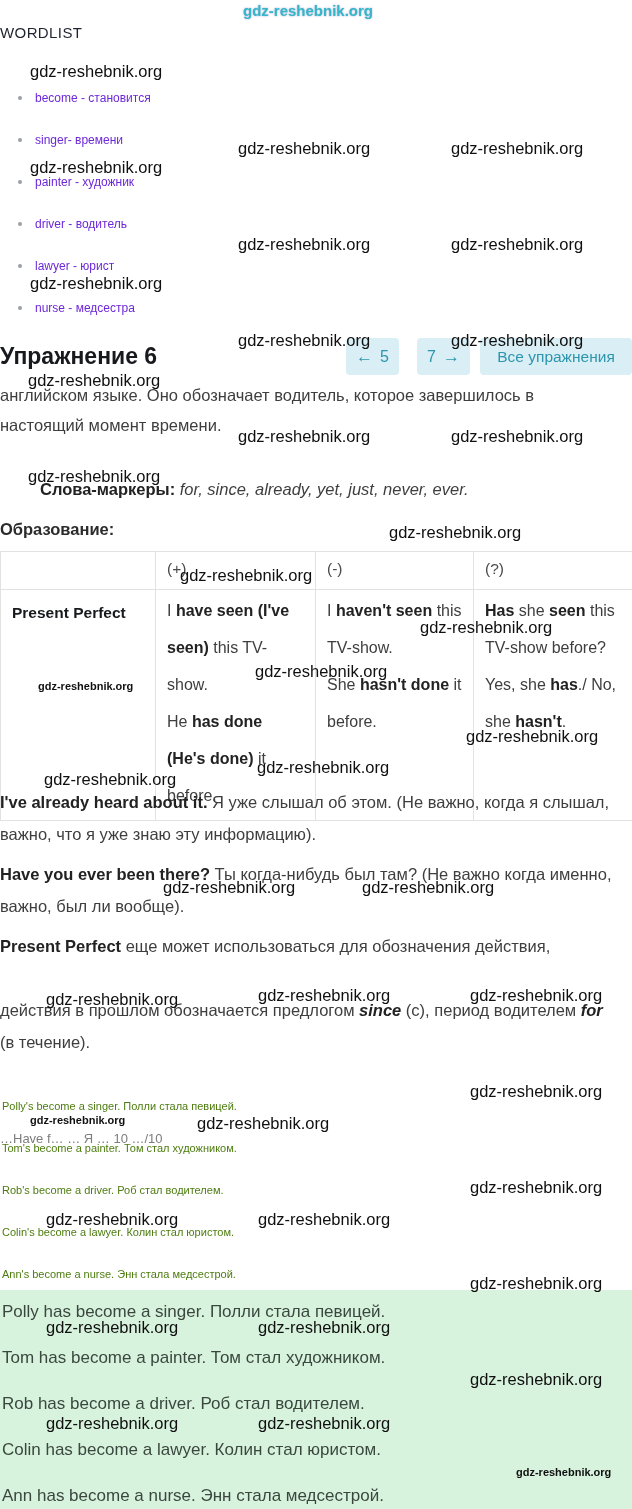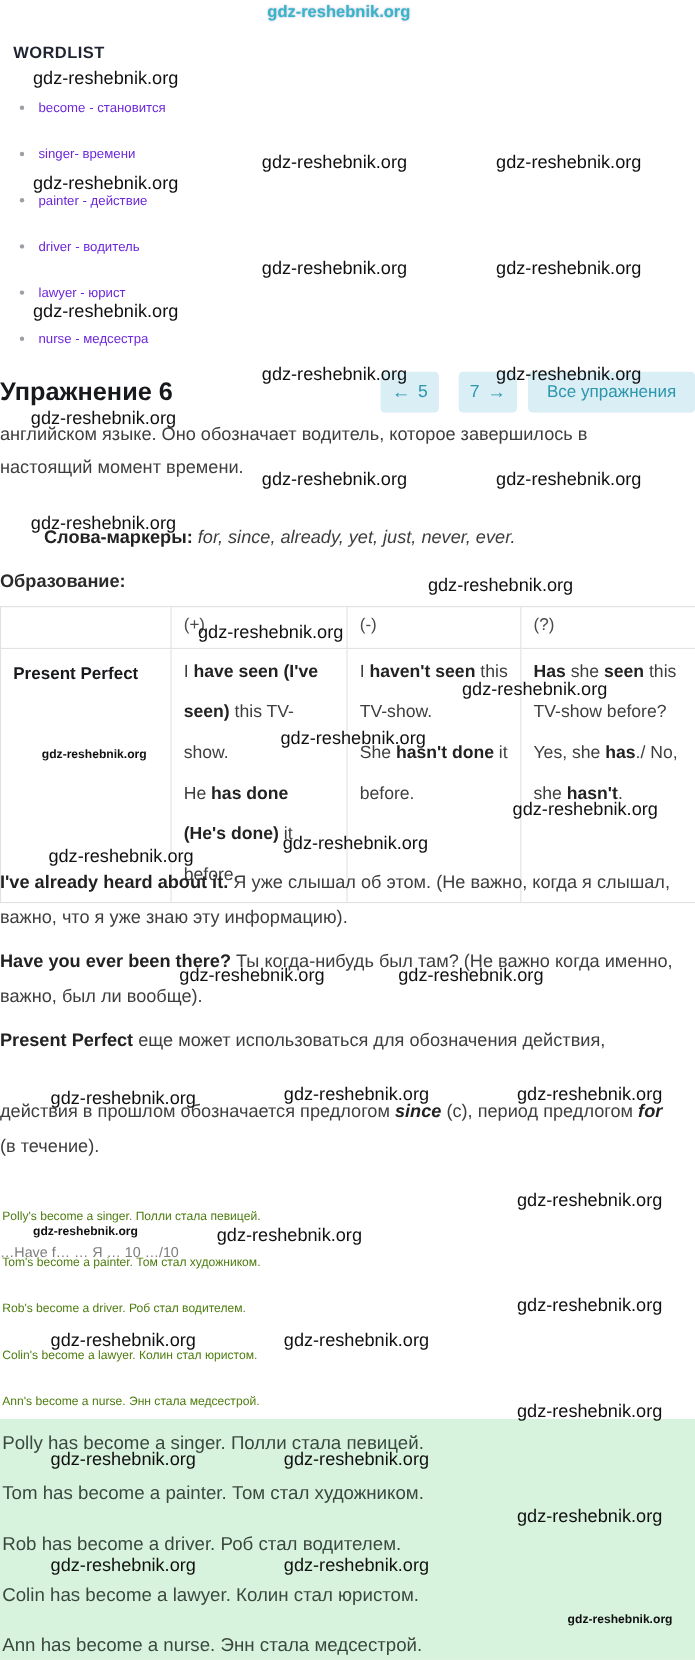--- a/index.html
+++ b/index.html
@@ -4,21 +4,21 @@
 <style>
   * { margin:0; padding:0; box-sizing:border-box; }
   html,body { width:632px; }
   body {
     height:1509px; position:relative; overflow:hidden; background:#ffffff;
     font-family:"Liberation Sans","DejaVu Sans",sans-serif; color:#3e3e3e;
   }
   .sec { position:absolute; left:0; width:632px; }
 
   
-  .wl-title { top:40px; font-size:15px; font-weight:700; color:#1f2430; letter-spacing:.4px;padding-left:12px; }
+  .wl-title { top:24px; font-size:15px; font-weight:400; color:#1f2430; letter-spacing:.4px; }
   .wl-list { top:88px; left:18px; width:600px; list-style:none; }
   .wl-list li { position:relative; padding-left:17px; margin-bottom:22px; font-size:12px; line-height:20px; color:#6d28d9; }
   .dot { position:absolute; left:0; top:8px; width:4px; height:4px; border-radius:50%; background:#9aa0a6; }
 
   
   .ex-row { top:338px; height:37px; display:flex; justify-content:space-between; align-items:center;gap:17px; }
   .ex-row h1 { font-size:23px; font-weight:800; color:#17191d; }
   .pager { display:flex; align-items:center; }
   .pill { height:37px; background:#d9eef5; color:#2d96ad; display:flex; align-items:center; justify-content:center;
           border-radius:4px; font-size:16px; text-decoration:none; cursor:pointer; }
@@ -69,21 +69,21 @@
 </head>
 <body>
 
 <div>
 
   <h2 class="sec wl-title">WORDLIST</h2>
 
   <ul class="sec wl-list">
     <li><span class="dot"></span><span>become - становится</span></li>
     <li><span class="dot"></span><span>singer- времени</span></li>
-    <li><span class="dot"></span><span>painter - действие</span></li>
+    <li><span class="dot"></span><span>painter - художник</span></li>
     <li><span class="dot"></span><span>driver - водитель</span></li>
     <li><span class="dot"></span><span>lawyer - юрист</span></li>
     <li><span class="dot"></span><span>nurse - медсестра</span></li>
   </ul>
 
   <div class="sec ex-row">
     <h1>Упражнение 6</h1>
     <nav class="pager">
       <a class="pill pill-prev">
         <span class="arrow">←</span>
@@ -150,21 +150,21 @@
   </p>
 
   <p class="sec pg2 ex2">
     <strong>Have you ever been there?</strong><span> Ты когда-нибудь был там? (Не важно когда именно,</span><br>
     <span>важно, был ли вообще).</span>
   </p>
 
   <p class="sec pg2 p2">
     <strong>Present Perfect</strong><span> еще может использоваться для обозначения действия,</span><br>
     <br>
-    <span>действия в прошлом обозначается предлогом </span><strong class="bi">since</strong><span> (с), период предлогом </span><strong class="bi">for</strong><br>
+    <span>действия в прошлом обозначается предлогом </span><strong class="bi">since</strong><span> (с), период водителем </span><strong class="bi">for</strong><br>
     <span>(в течение).</span>
   </p>
 
   <div class="sec clipped">…Have f… … Я … 10 …/10</div>
 
   <div class="sec tasks">
     <p>Polly's become a singer. Полли стала певицей.</p>
     <p>Tom's become a painter. Том стал художником.</p>
     <p>Rob's become a driver. Роб стал водителем.</p>
     <p>Colin's become a lawyer. Колин стал юристом.</p>

